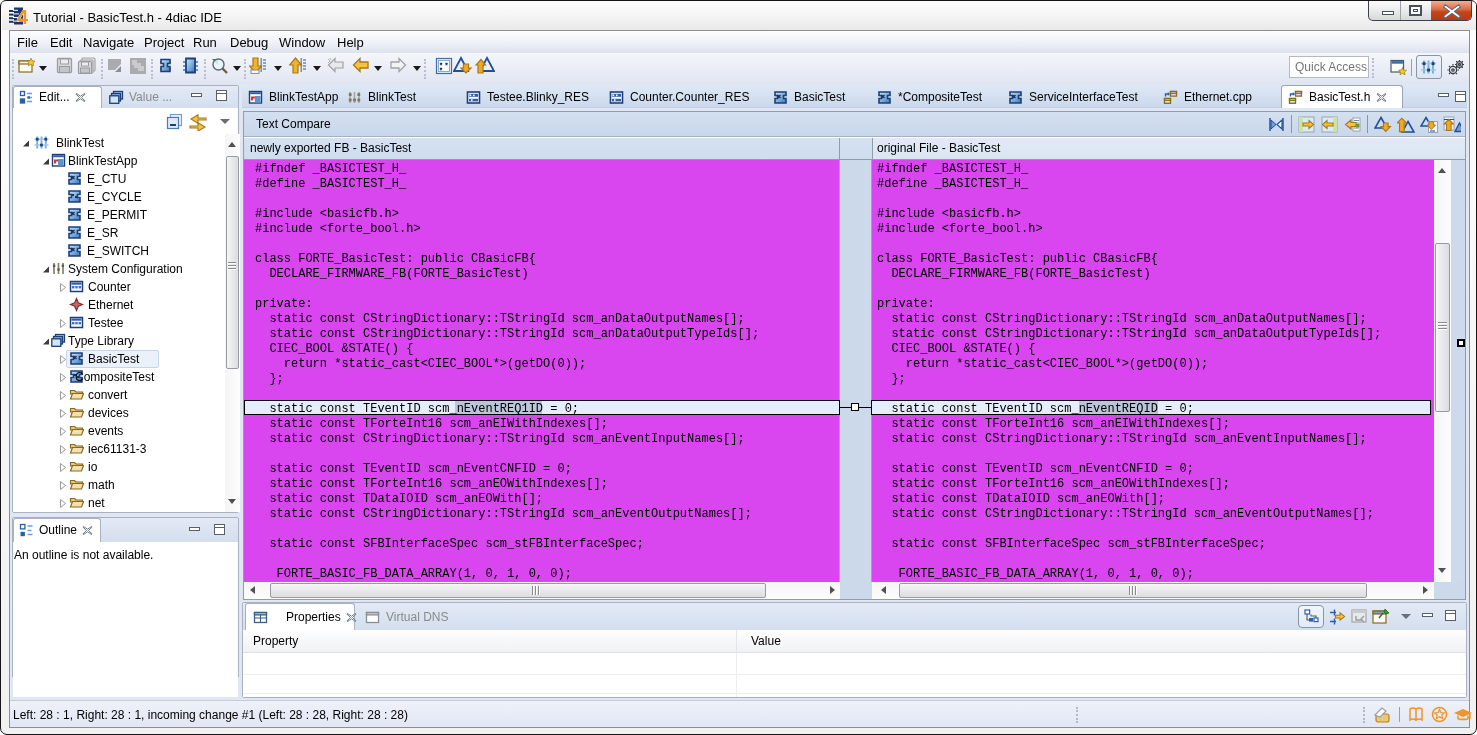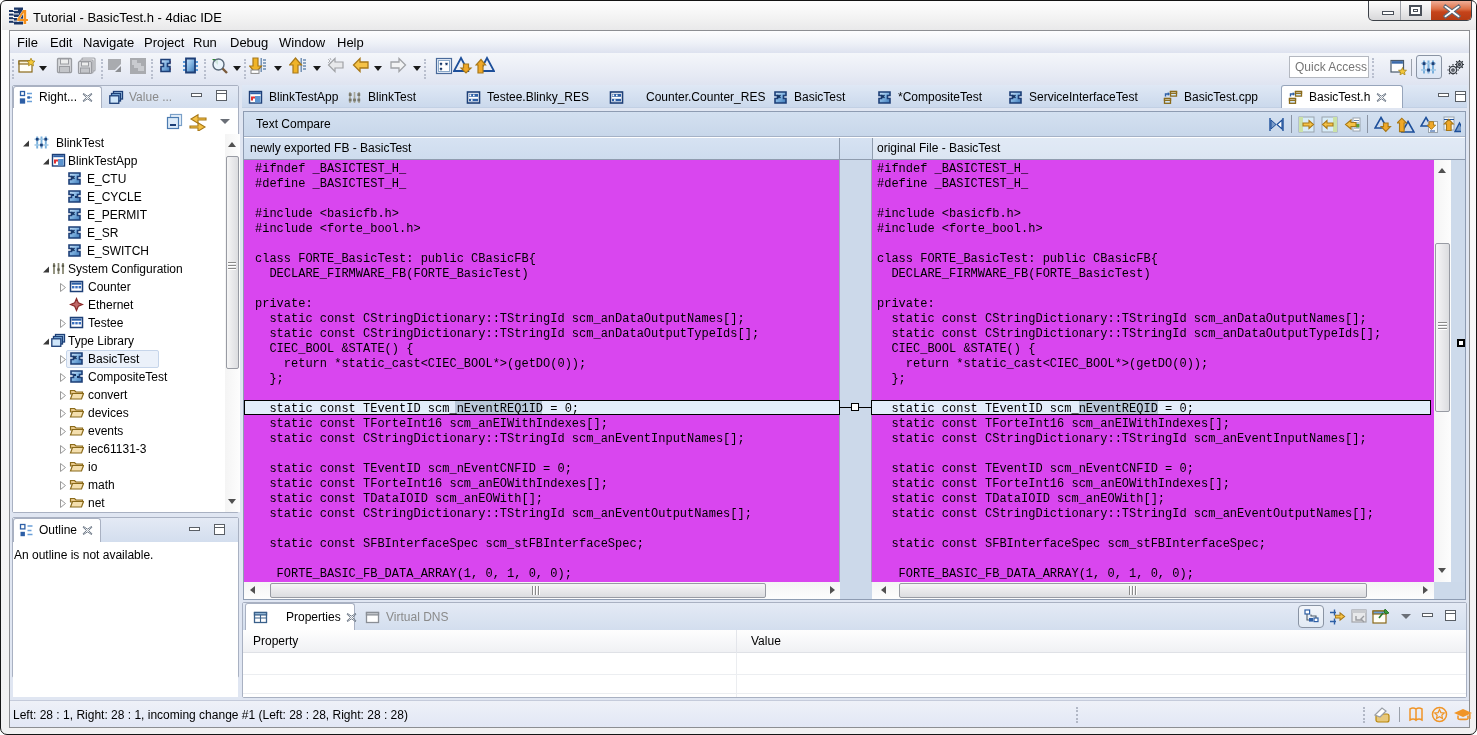--- a/index.html
+++ b/index.html
@@ -312,21 +312,21 @@
     </div>
     <div id="workbench">
 
       <div class="panel" id="sysPanel" style="left:2px;top:0px;width:227px;height:428px">
         <div class="abs" style="left:0;top:0;width:225px;height:22px;background:linear-gradient(#e4eaf5,#d3deee)"></div>
         <div class="tab-active" style="left:0px;top:0px;width:89px;height:22px"></div>
         <div class="abs tabitem" style="left:6px;top:3px">
             <svg width="15" height="15" viewBox="0 0 15 15">
               <use href="#i-systree"></use>
             </svg>
-            <span class="tab-label" style="margin-left:5px">Right...</span>
+            <span class="tab-label" style="margin-left:5px">Edit...</span>
             <svg style="margin-left:5px" width="11" height="11" viewBox="0 0 11 11">
               <use href="#i-xclose"></use>
             </svg>
           </div>
         <div class="abs tabitem" style="left:96px;top:3px">
             <svg width="15" height="15" viewBox="0 0 15 15">
               <use href="#i-typelib"></use>
             </svg>
             <span class="tab-grey" style="margin-left:5px">Value ...</span>
           </div>
@@ -422,21 +422,21 @@
           <svg class="abs" style="left:56px;top:217px" width="15" height="15" viewBox="0 0 15 15">
               <use href="#i-fb"></use>
             </svg>
           <span class="abs" style="left:75px;top:218px;font-size:12px;white-space:nowrap">BasicTest</span>
           <svg class="abs" style="left:45px;top:238px" width="10" height="11" viewBox="0 0 10 11">
               <path d="M2.5,1.5 L7.5,5.5 L2.5,9.5 Z" fill="#fdfdfd" stroke="#9a9a9a" stroke-width="1"></path>
             </svg>
           <svg class="abs" style="left:56px;top:235px" width="15" height="15" viewBox="0 0 15 15">
               <use href="#i-cyc"></use>
             </svg>
-          <span class="abs" style="left:75px;top:236px;font-size:12px;white-space:nowrap">CompositeTest</span>
+          <span class="abs" style="left:62px;top:236px;font-size:12px;white-space:nowrap">CompositeTest</span>
           <svg class="abs" style="left:45px;top:256px" width="10" height="11" viewBox="0 0 10 11">
               <path d="M2.5,1.5 L7.5,5.5 L2.5,9.5 Z" fill="#fdfdfd" stroke="#9a9a9a" stroke-width="1"></path>
             </svg>
           <svg class="abs" style="left:56px;top:253px" width="15" height="15" viewBox="0 0 15 15">
               <use href="#i-folder"></use>
             </svg>
           <span class="abs" style="left:75px;top:254px;font-size:12px;white-space:nowrap">convert</span>
           <svg class="abs" style="left:45px;top:274px" width="10" height="11" viewBox="0 0 10 11">
               <path d="M2.5,1.5 L7.5,5.5 L2.5,9.5 Z" fill="#fdfdfd" stroke="#9a9a9a" stroke-width="1"></path>
             </svg>
@@ -529,21 +529,21 @@
         <div class="abs tabitem" style="left:224px;top:4px">
             <svg width="15" height="15" viewBox="0 0 15 15">
               <use href="#i-res"></use>
             </svg>
             <span class="tab-label" style="margin-left:6px">Testee.Blinky_RES</span>
           </div>
         <div class="abs tabitem" style="left:367px;top:4px">
             <svg width="15" height="15" viewBox="0 0 15 15">
               <use href="#i-res"></use>
             </svg>
-            <span class="tab-label" style="margin-left:22px">Counter.Counter_RES</span>
+            <span class="tab-label" style="margin-left:6px">Counter.Counter_RES</span>
           </div>
         <div class="abs tabitem" style="left:531px;top:4px">
             <svg width="15" height="15" viewBox="0 0 15 15">
               <use href="#i-fb"></use>
             </svg>
             <span class="tab-label" style="margin-left:6px">BasicTest</span>
           </div>
         <div class="abs tabitem" style="left:635px;top:4px">
             <svg width="15" height="15" viewBox="0 0 15 15">
               <use href="#i-fb"></use>
@@ -553,21 +553,21 @@
         <div class="abs tabitem" style="left:766px;top:4px">
             <svg width="15" height="15" viewBox="0 0 15 15">
               <use href="#i-fb"></use>
             </svg>
             <span class="tab-label" style="margin-left:6px">ServiceInterfaceTest</span>
           </div>
         <div class="abs tabitem" style="left:921px;top:4px">
             <svg width="15" height="15" viewBox="0 0 15 15">
               <use href="#i-cpp"></use>
             </svg>
-            <span class="tab-label" style="margin-left:6px">BasicTest.cpp</span>
+            <span class="tab-label" style="margin-left:6px">Ethernet.cpp</span>
           </div>
         <div class="tab-active" style="left:1039px;top:0px;width:122px;height:23px;border-color:#97a5bb"></div>
         <div class="abs tabitem" style="left:1046px;top:4px">
             <svg width="15" height="15" viewBox="0 0 15 15">
               <use href="#i-cpp"></use>
             </svg>
             <span class="tab-label" style="margin-left:6px">BasicTest.h</span>
             <svg style="margin-left:6px" width="11" height="11" viewBox="0 0 11 11">
               <use href="#i-xclose"></use>
             </svg>

